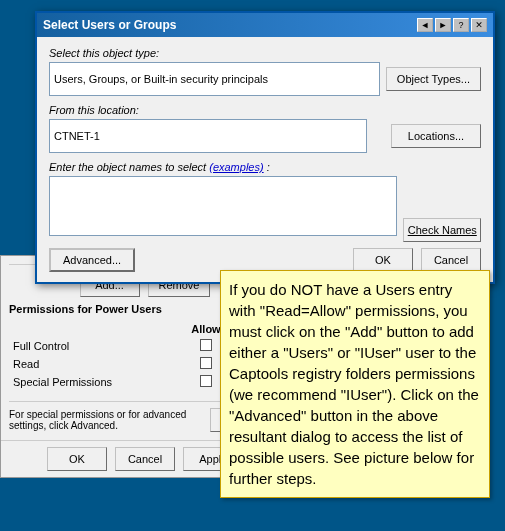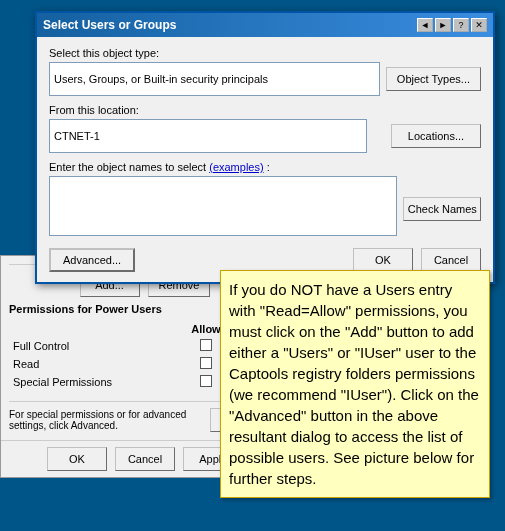--- a/index.html
+++ b/index.html
@@ -94,20 +94,21 @@
     }
 
     .dialog-body {
       padding: 10px 12px;
     }
 
     .field-label {
       font-size: 11px;
       color: #000;
       margin-bottom: 3px;
+      font-style: italic;
     }
 
     .field-label a {
       color: #0000cc;
       text-decoration: underline;
       cursor: pointer;
     }
 
     .input-row {
       display: flex;
@@ -345,21 +346,21 @@
         <button class="btn btn-wide">Locations...</button>
       </div>
     </div>
 
     <div class="dialog-section">
       <div class="field-label">
         <span>Enter the object names to select</span>
         <a>(examples)</a>
         <span>:</span>
       </div>
-      <div style="display:flex; gap:6px; align-items:center;">
+      <div style="display:flex; gap:6px; align-items:flex-end;text-decoration:underline;">
         <textarea class="object-names-area" style=""></textarea>
         <button class="btn check-names-btn" style="white-space:nowrap;">Check Names</button>
       </div>
     </div>
 
     <div class="bottom-row">
       <button class="btn-advanced">Advanced...</button>
       <div class="btn-ok-cancel">
         <button class="btn">OK</button>
         <button class="btn">Cancel</button>

